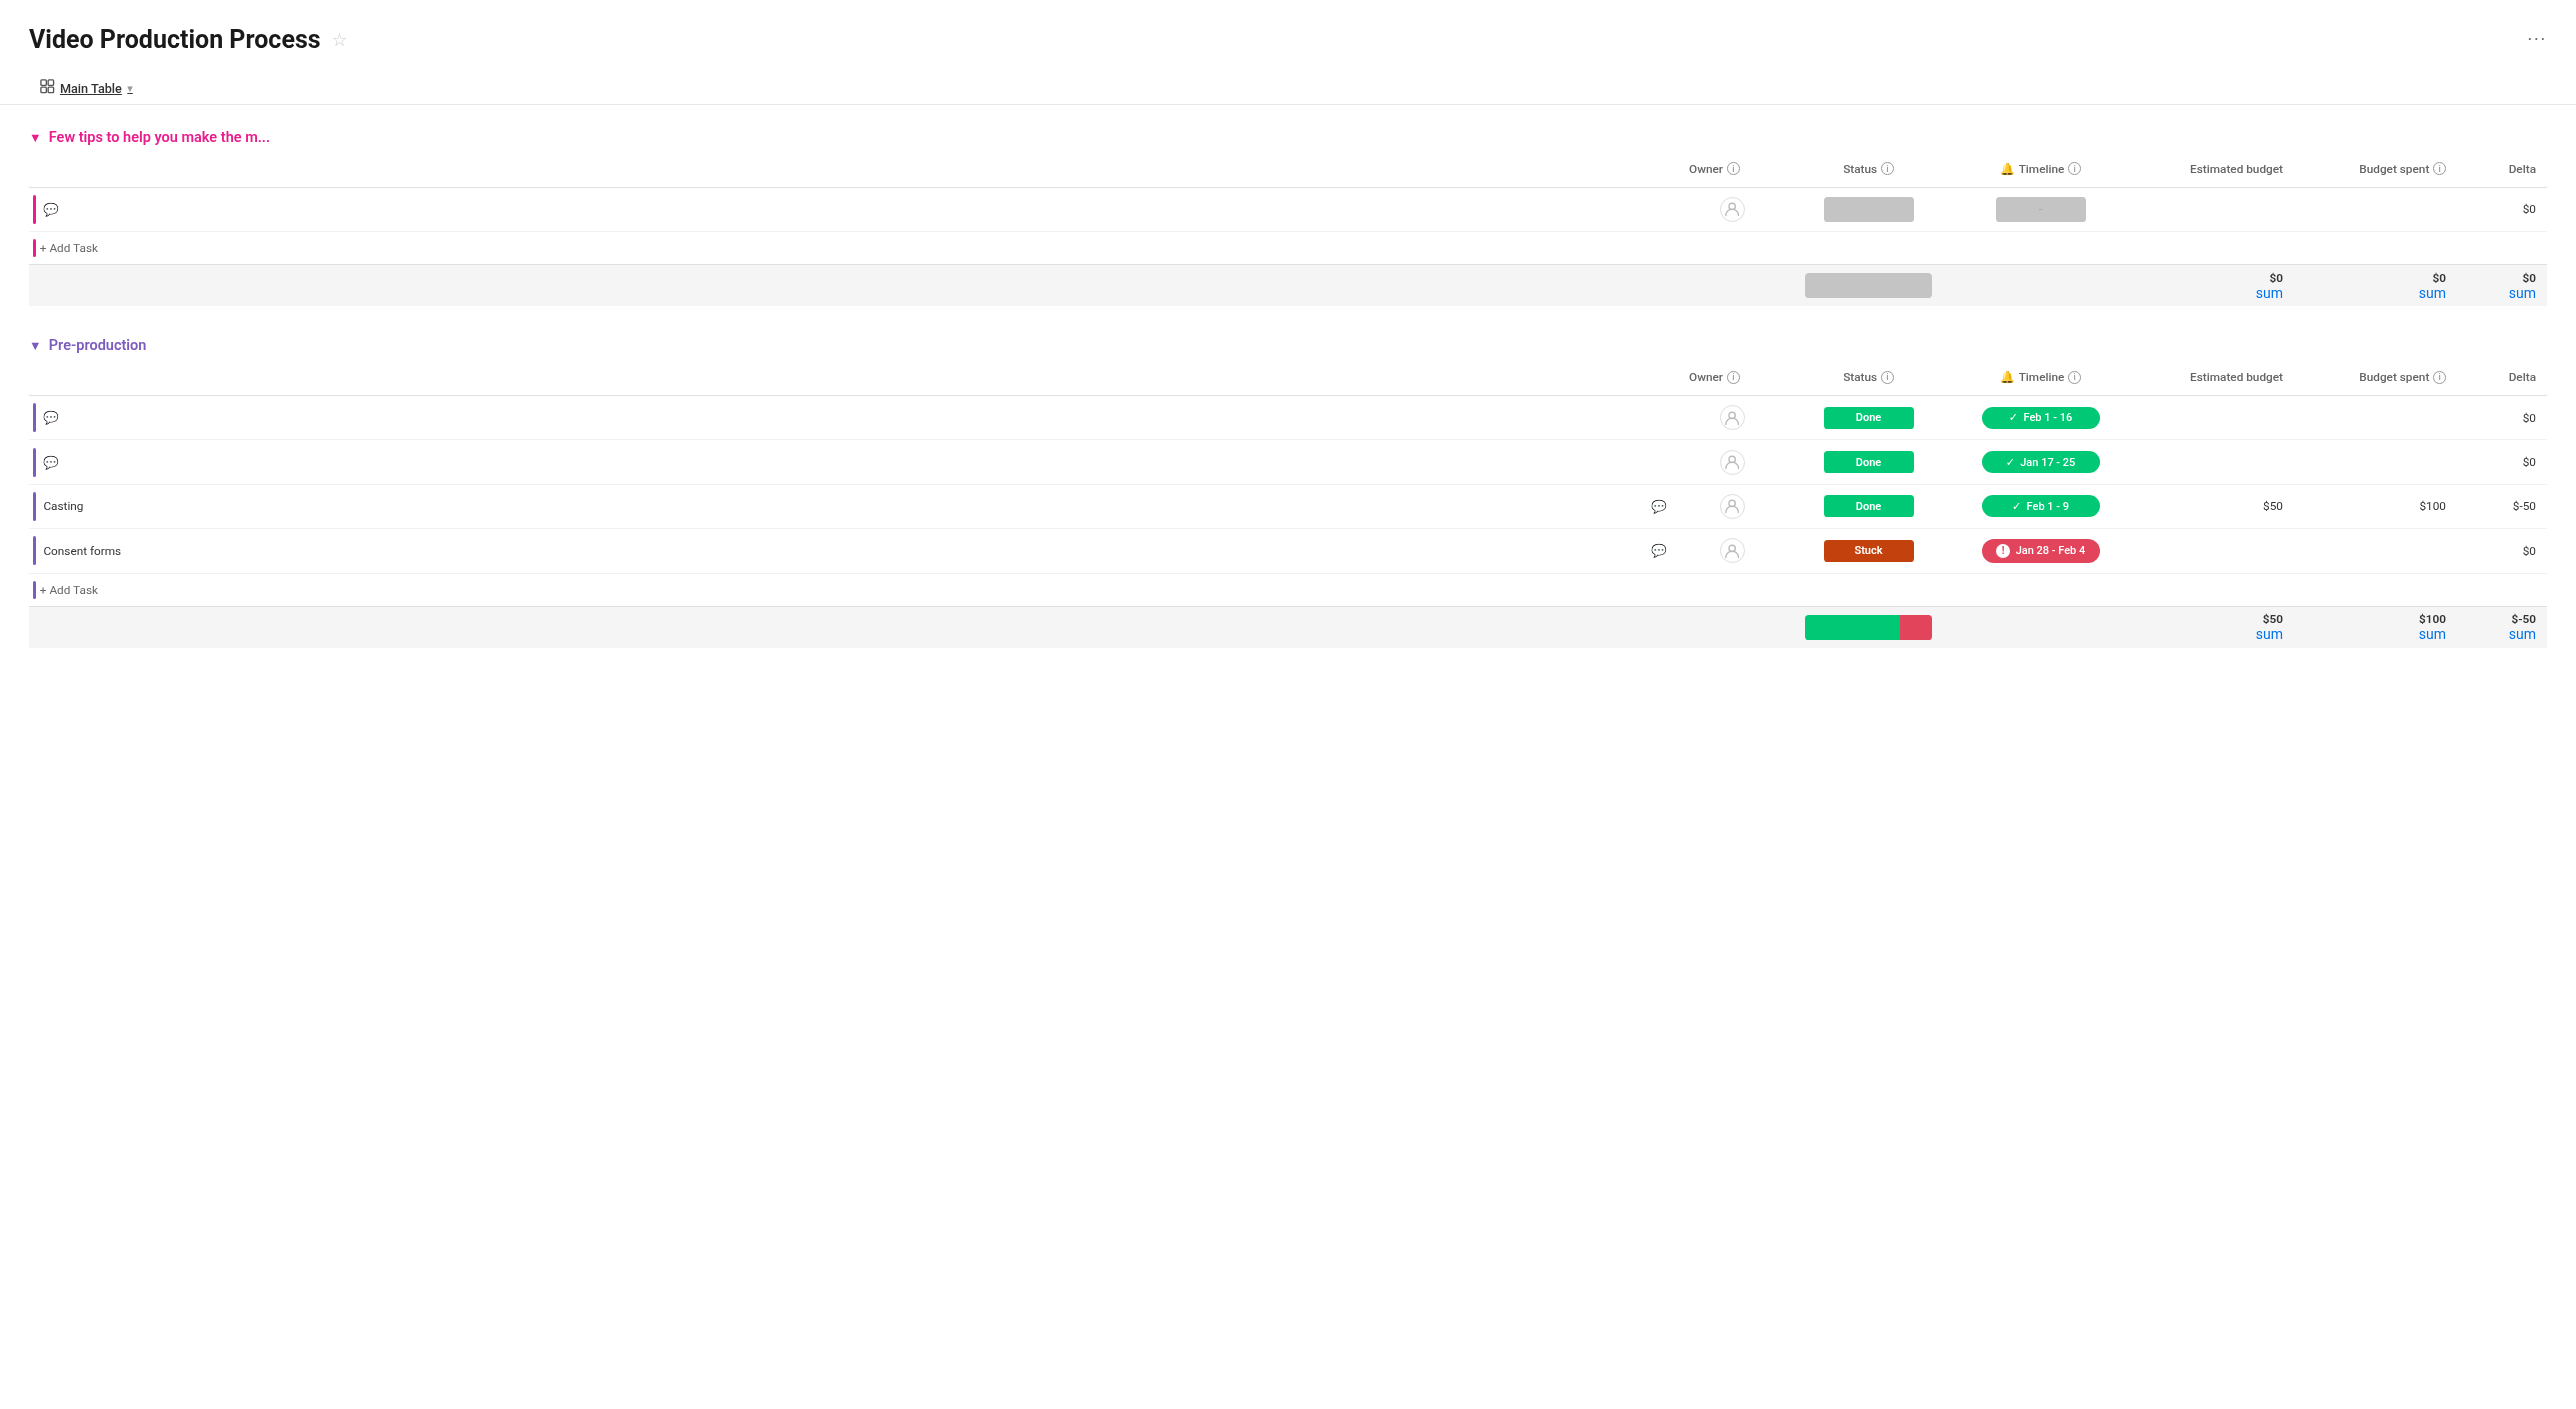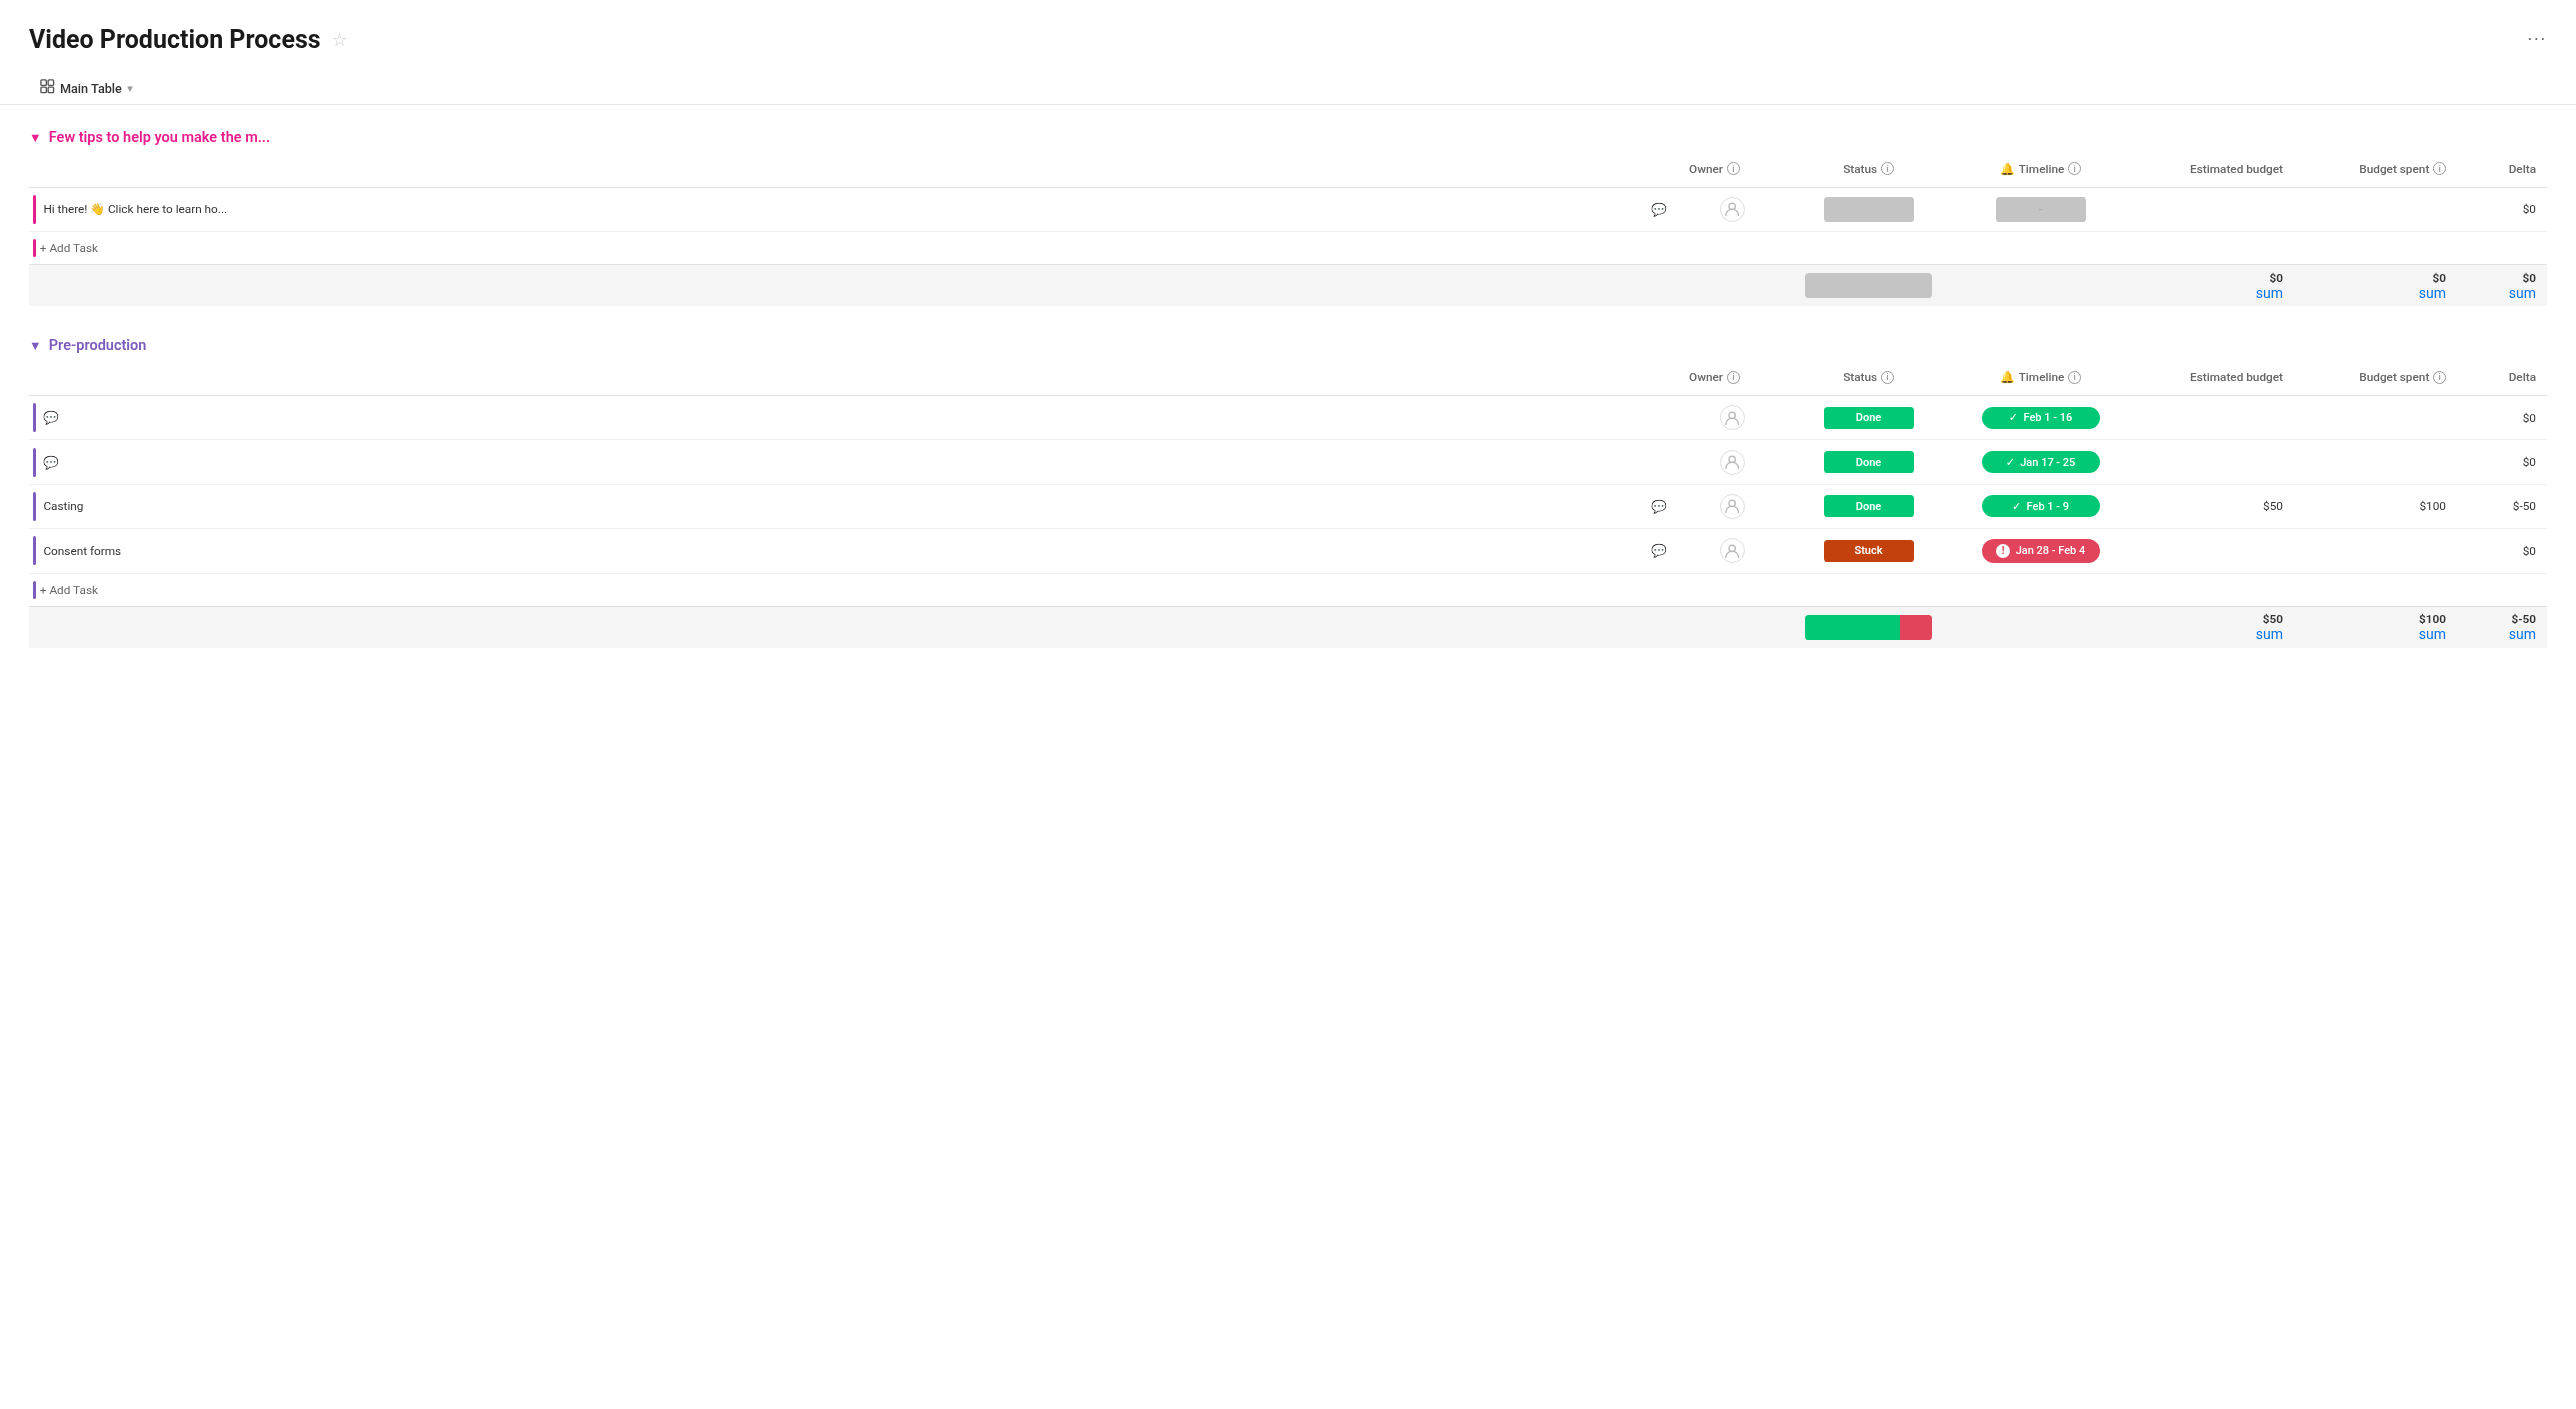--- a/index.html
+++ b/index.html
@@ -36,20 +36,21 @@
       cursor: pointer;
       letter-spacing: 1.8px;
     }
     .tab-bar {
       padding: 7.2px 29px 0;
       display: flex;
       align-items: center;
       gap: 7.2px;
       border-bottom: 1.8px solid #e8e8e8;
       margin-bottom: 0;
+      text-decoration: underline;
     }
     .tab-item {
       display: flex;
       align-items: center;
       gap: 5.4px;
       padding: 7.2px 11px;
       cursor: pointer;
       border-radius: 5.4px 5.4px 0 0;
       font-size: 12.7px;
       color: #333;
@@ -337,21 +338,20 @@
       <span class="info-icon">i</span>
     </div>
     <div class="col-header" style="justify-content:flex-end;">
       <span>Delta</span>
     </div>
   </div>
 
   <div class="table-row">
     <div class="task-cell">
       <div class="group-bar" style="background:#e91e8c;"></div>
-      <span class="task-name">Hi there! 👋 Click here to learn ho...</span>
       <span class="comment-icon">💬</span>
     </div>
     <div class="owner-cell">
       <div class="avatar">
         <svg width="16.3" height="16.3" viewBox="0 0 18 18" fill="none">
           <circle cx="9" cy="6" r="3.5" stroke="#bbb" stroke-width="1.5"></circle>
           <path d="M2 16c0-3.866 3.134-7 7-7s7 3.134 7 7" stroke="#bbb" stroke-width="1.5" stroke-linecap="round"></path>
         </svg>
       </div>
     </div>

